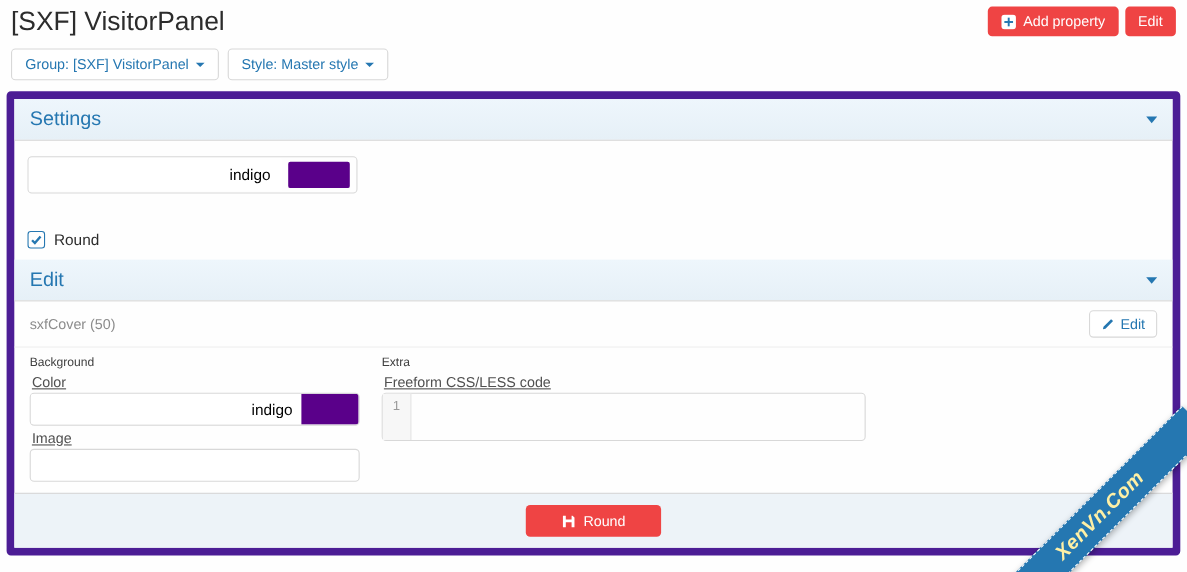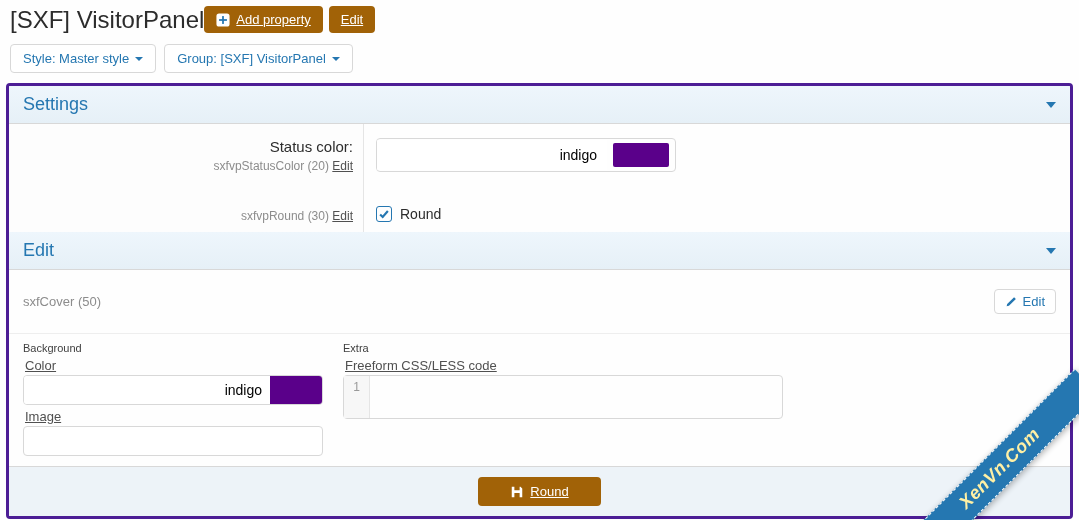--- a/index.html
+++ b/index.html
@@ -10,43 +10,43 @@
       color: #2c2c2c;
       background: #fefefe;
       width: 1079px;
       height: 520px;
       overflow: hidden;
       position: relative;
     }
     .container { padding: 6px; }
     .header-row {
       display: flex;
+      justify-content: space-between;
       align-items: flex-start;
       padding: 0 4px;
       margin-bottom: 10px;
     }
     h1.page-title {
       font-size: 24px;
       font-weight: 400;
       margin: 0;
       color: #2c2c2c;
     }
     .btn-row { display: flex; gap: 6px; }
     .btn {
-      background: #a16207;
+      background: #ef4444;
       color: #fff;
       border: none;
       border-radius: 4px;
       padding: 6px 12px;
       font-size: 13px;
       cursor: pointer;
       display: inline-flex;
       align-items: center;
       gap: 6px;
-      text-decoration: underline;
     }
     .btn svg { width: 14px; height: 14px; fill: #fff; }
     .filter-row { display: flex; gap: 8px; padding: 0 4px 10px; }
     .filter-btn {
       background: #fff;
       border: 1px solid #d8d8d8;
       border-radius: 4px;
       padding: 6px 12px;
       color: #2577b1;
       font-size: 13px;
@@ -56,21 +56,21 @@
       gap: 4px;
     }
     .filter-btn .caret {
       width: 0; height: 0;
       border-left: 4px solid transparent;
       border-right: 4px solid transparent;
       border-top: 4px solid #2577b1;
       margin-left: 2px;
     }
 
-    .block { border: 3px solid #4c1d95; border-radius: 4px; overflow: hidden; margin-bottom: 12px; }
+    .block { border: 7px solid #4c1d95; border-radius: 4px; overflow: hidden; margin-bottom: 12px; }
     .block-head {
       background: linear-gradient(#eef6fc, #e6f0f7);
       border-bottom: 1px solid #d8d8d8;
       padding: 8px 14px;
       color: #2577b1;
       font-size: 18px;
       font-weight: 400;
       display: flex;
       justify-content: space-between;
       align-items: center;
@@ -104,21 +104,21 @@
 
     .check-row { display: flex; align-items: flex-start; gap: 8px; font-size: 14px; margin-top: 2px;}
     .checkbox-icon {
       width: 16px; height: 16px; border: 1.5px solid #2577b1; border-radius: 3px;
       display: inline-flex; align-items: center; justify-content: center;
     }
     .checkbox-icon svg { width: 12px; height: 12px; stroke: #2577b1; stroke-width: 2.5; fill: none; }
 
     .block-inner-pad { padding: 0; }
     .cover-sub {
-      padding: 19px 14px;
+      padding: 8px 14px;
       font-size: 13px;
       color: #8c8c8c;
       display: flex;
       justify-content: space-between;
       align-items: center;
       border-bottom: 1px solid #eee;
     }
     .btn-outline {
       background: #fff; border: 1px solid #d8d8d8; border-radius: 4px;
       padding: 4px 10px; color: #2577b1; font-size: 13px; cursor: pointer;
@@ -189,51 +189,36 @@
         <span>Add property</span>
       </button>
       <button class="btn">
         <span>Edit</span>
       </button>
     </div>
   </div>
 
   <div class="filter-row">
     <button class="filter-btn">
+      <span>Group: [SXF] VisitorPanel</span>
+      <span class="caret"></span>
+    </button>
+    <button class="filter-btn">
       <span>Style: Master style</span>
       <span class="caret"></span>
     </button>
-    <button class="filter-btn">
-      <span>Group: [SXF] VisitorPanel</span>
-      <span class="caret"></span>
-    </button>
   </div>
 
   <div class="block">
 
     <div class="block-head">
       <span>Settings</span>
       <span class="chevron"></span>
     </div>
     <div class="settings-body">
-      <div class="settings-left">
-        <div class="label-block">
-          <div class="label-main">Status color:</div>
-          <div class="label-sub">
-            <span>sxfvpStatusColor (20)</span>
-            <span class="link">Edit</span>
-          </div>
-        </div>
-        <div class="label-block" style="padding-top:24px;">
-          <div class="label-sub">
-            <span>sxfvpRound (30)</span>
-            <span class="link">Edit</span>
-          </div>
-        </div>
-      </div>
       <div class="settings-right">
         <div class="color-row">
           <input class="color-input" type="text" value="indigo" style="">
           <div class="color-swatch"></div>
         </div>
         <div class="check-row" style="margin-top:34px;">
           <span class="checkbox-icon">
             <svg viewBox="0 0 14 14">
                 <polyline points="2.5,7.5 5.5,10.5 11.5,3.5"></polyline>
               </svg>

